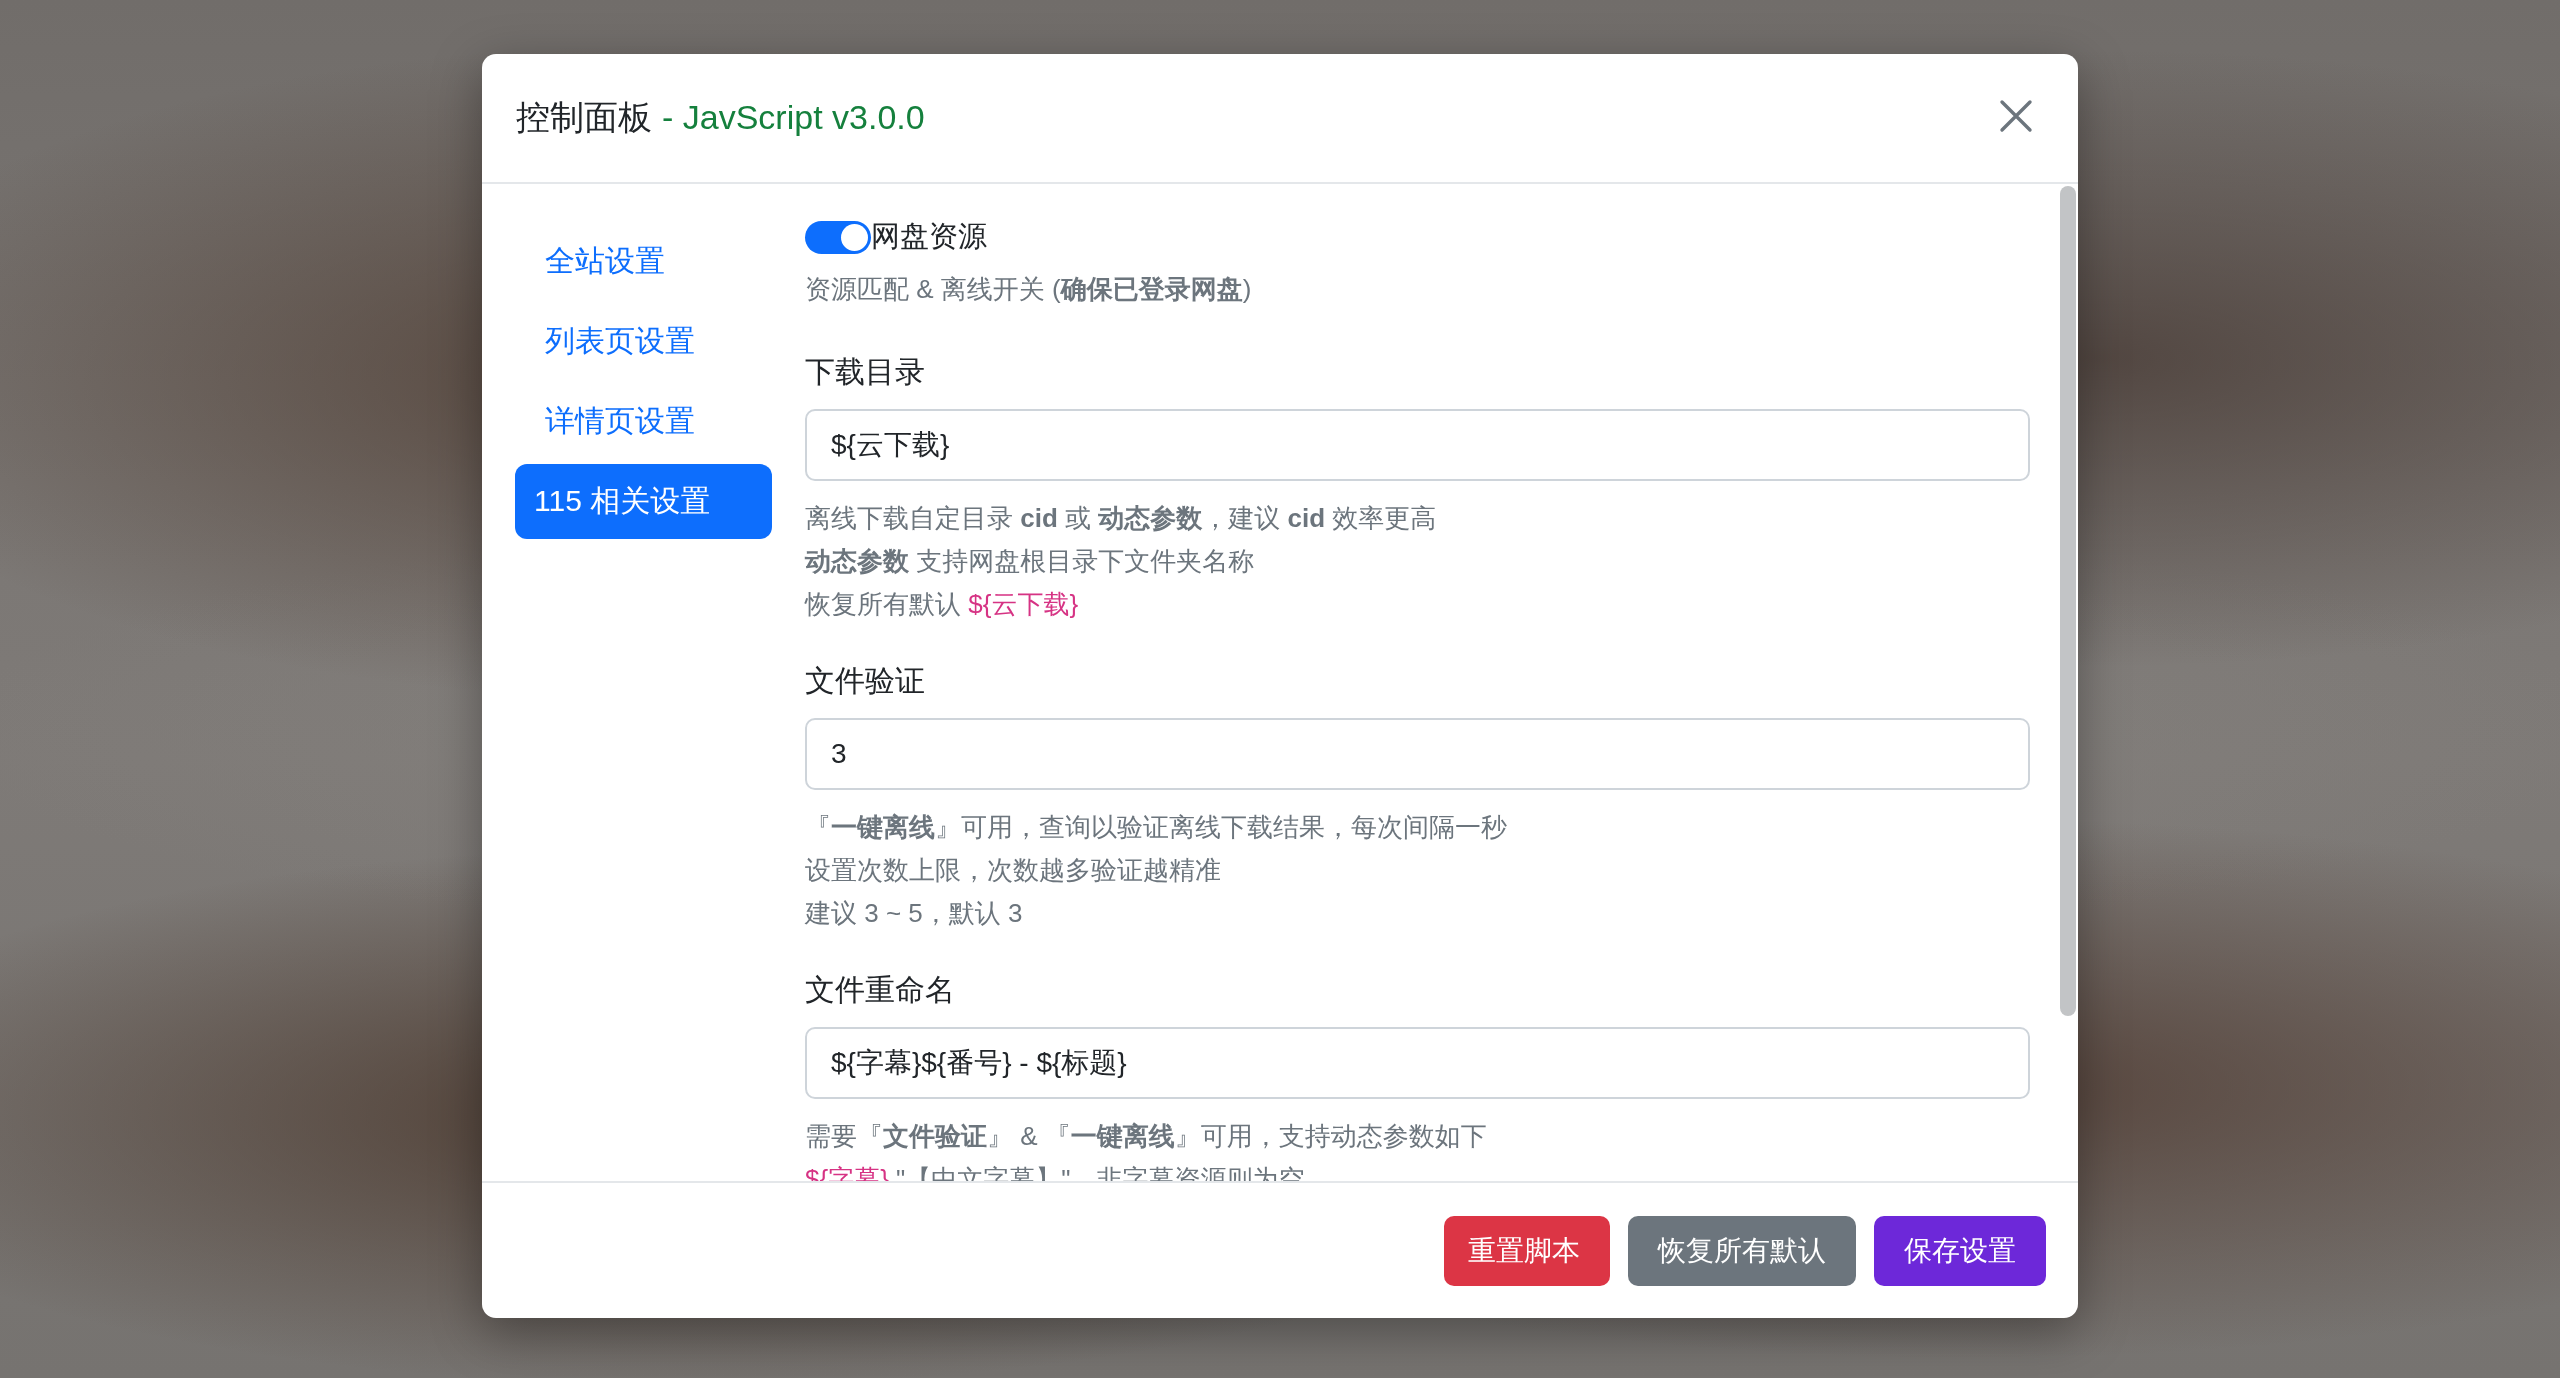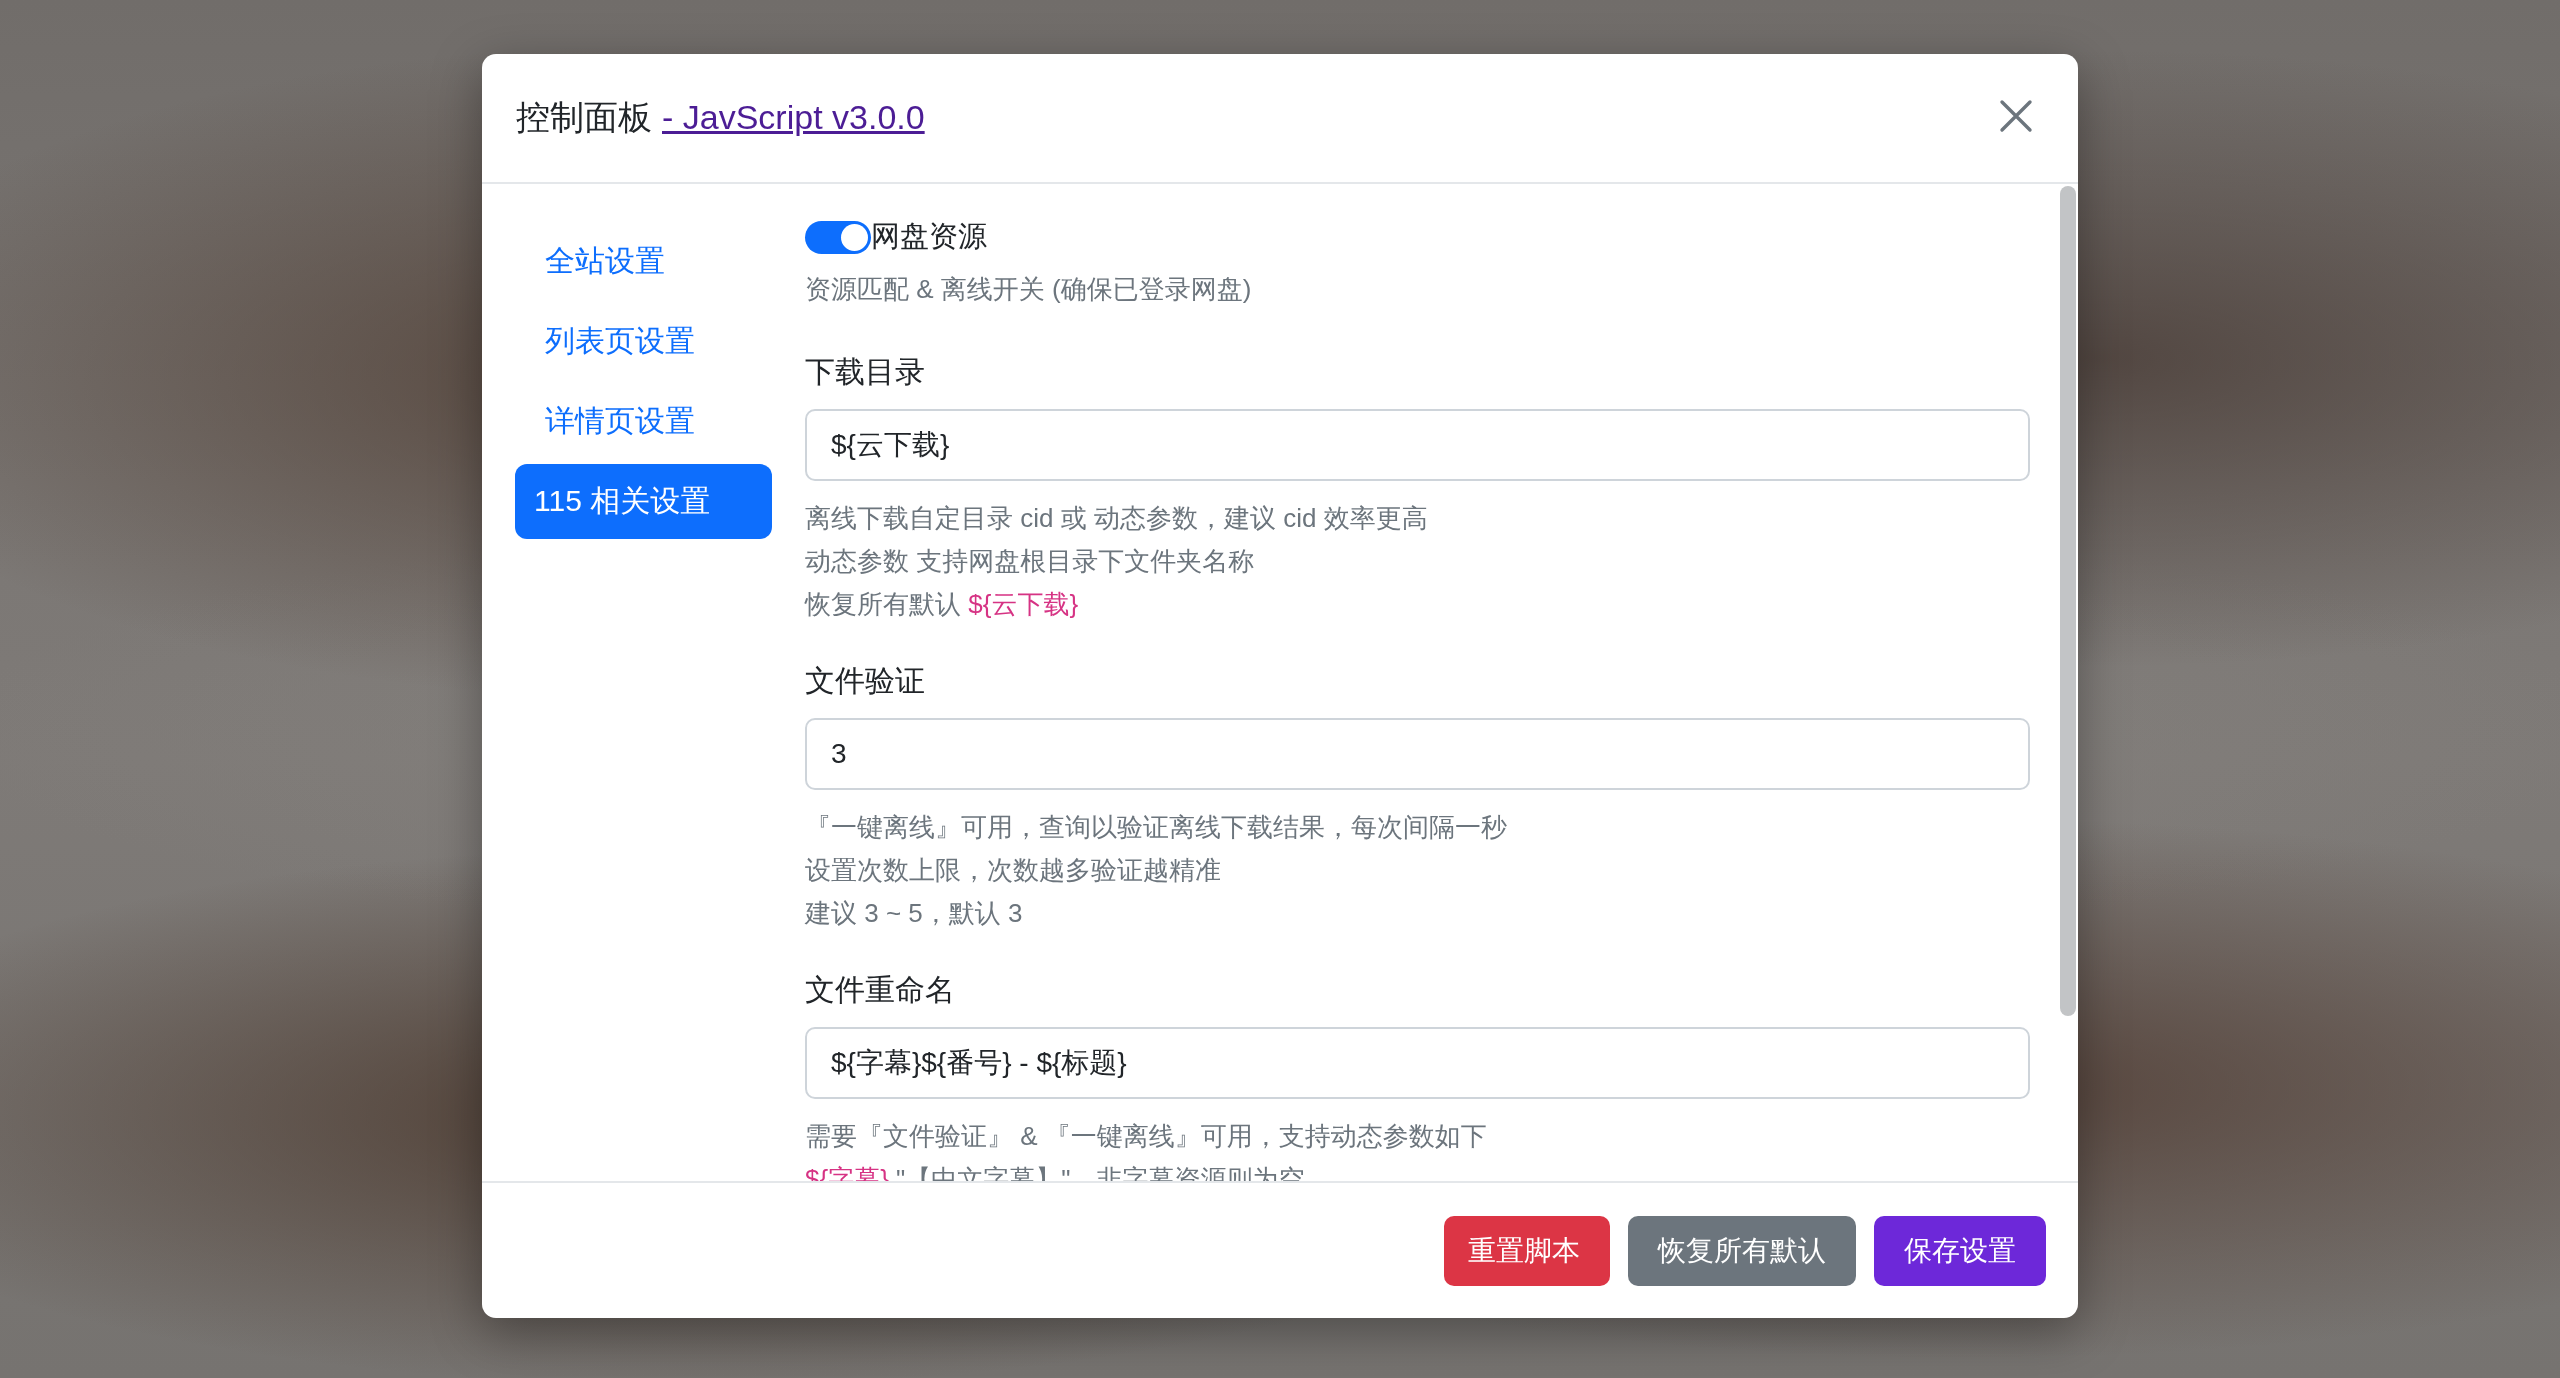--- a/index.html
+++ b/index.html
@@ -10,42 +10,42 @@
       radial-gradient(50% 32% at 82% 26%, rgba(70,56,50,.75) 0%, rgba(70,56,50,0) 70%),
       radial-gradient(52% 28% at 27% 81%, rgba(70,50,38,.85) 0%, rgba(70,50,38,0) 70%),
       radial-gradient(55% 28% at 77% 79%, rgba(77,55,45,.78) 0%, rgba(77,55,45,0) 70%),
       radial-gradient(70% 22% at 50% 53%, rgba(138,135,131,.55) 0%, rgba(138,135,131,0) 75%),
       linear-gradient(180deg,#716d6a 0%,#7b7774 35%,#7e7a77 55%,#767370 100%);}
   .modal{position:absolute;left:482px;top:54px;width:1596px;height:1264px;background:#fff;
     border-radius:14px;box-shadow:0 14px 50px rgba(0,0,0,.35);display:flex;flex-direction:column;overflow:hidden;}
   .modal-header{flex:0 0 130px;display:flex;align-items:center;justify-content:space-between;
     padding:0 36px 0 34px;border-bottom:2px solid #e4e7ea;box-sizing:border-box;}
   .modal-title{font-size:34px;color:#212529;}
-  .modal-title .muted{color:#4c1d95;margin-left:10px;text-decoration:underline;}
+  .modal-title .muted{color:#15803d;margin-left:10px;}
   .close-btn{width:52px;height:52px;display:flex;align-items:center;justify-content:center;cursor:pointer;}
   .modal-body{flex:1 1 auto;display:flex;position:relative;overflow:hidden;}
   .side{flex:0 0 290px;padding:40px 0 0 33px;box-sizing:border-box;}
   .side-item{height:75px;margin-bottom:5px;display:flex;align-items:center;font-size:30px;
     color:#0d6efd;padding-left:30px;box-sizing:border-box;cursor:pointer;}
   .side-item.active{background:#0d6efd;color:#fff;border-radius:12px;padding-left:19px;width:257px;}
   .content{flex:1 1 auto;padding:33px 48px 0 33px;box-sizing:border-box;overflow:hidden;}
   .toggle-row{display:flex;align-items:center;height:40px;}
   .switch{width:66px;height:33px;border-radius:17px;background:#0d6efd;position:relative;flex:0 0 auto;cursor:pointer;}
   .switch .knob{position:absolute;right:3px;top:3px;width:27px;height:27px;border-radius:50%;background:#fff;}
   .toggle-label{font-size:29px;color:#212529;}
   .subtitle{margin:12px 0 0;font-size:26px;line-height:40px;color:#6c757d;}
   .field{margin-top:34px;}
   .field.first{margin-top:42px;}
   .field-label{font-size:30px;color:#212529;height:42px;line-height:42px;}
   .text-input{margin-top:16px;width:100%;height:72px;box-sizing:border-box;border:2px solid #ced4da;
     border-radius:10px;padding:0 24px;font-size:28px;color:#212529;font-family:inherit;outline:none;
     background:#fff;display:block;}
   .help{margin:0;font-size:26px;line-height:43px;color:#6c757d;}
   .text-input + .help{margin-top:16px;}
-  .b{font-weight:400;}
+  .b{font-weight:700;}
   .code{color:#d63384;}
   .scrollbar{position:absolute;top:0;right:0;width:20px;height:100%;}
   .thumb{position:absolute;top:2px;right:2px;width:16px;height:830px;background:#c2c4c6;border-radius:9px;cursor:pointer;}
   .modal-footer{flex:0 0 137px;border-top:2px solid #e4e7ea;box-sizing:border-box;display:flex;
     align-items:center;justify-content:flex-end;padding:0 32px;gap:18px;}
   .btn{height:70px;border:none;border-radius:10px;font-size:28px;color:#fff;padding:0 30px;
     font-family:inherit;cursor:pointer;}
   .btn.danger{background:#dc3545;padding-left:24px;}
   .btn.secondary{background:#6c757d;}
   .btn.primary{background:#6d28d9;}

